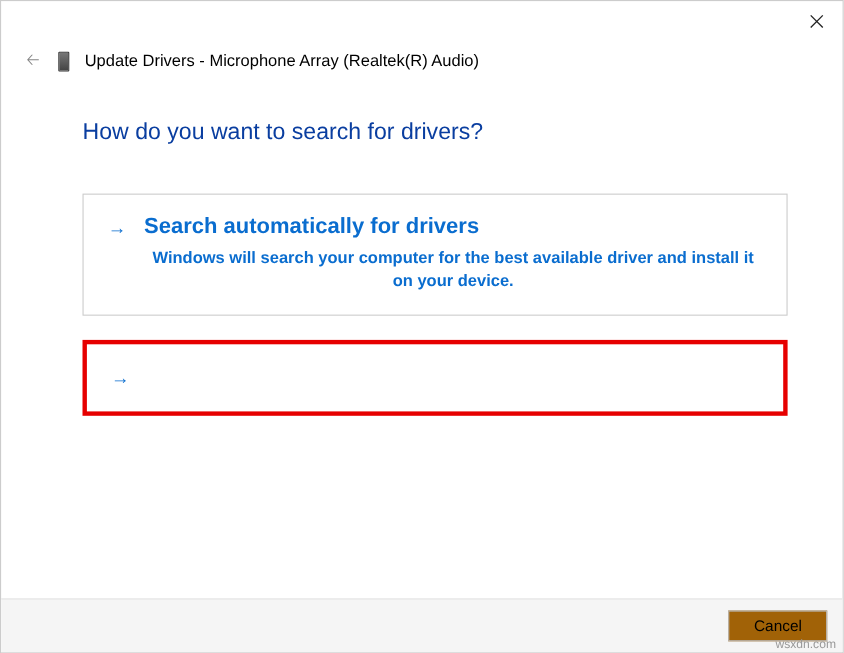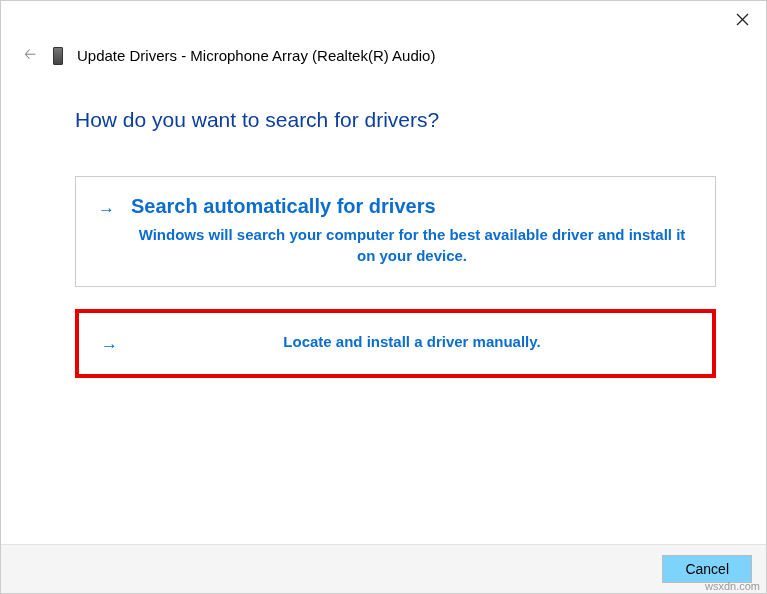--- a/index.html
+++ b/index.html
@@ -103,21 +103,21 @@
       text-align: center;
     }
     .footer {
       border-top: 1px solid #e3e3e3;
       background: #f5f5f5;
       padding: 10px 14px;
       display: flex;
       justify-content: flex-end;
     }
     .cancel-btn {
-      background: #7dd3fc;
+      background: #a16207;
       border: 1px solid #bbb;
       padding: 5px 22px;
       font-size: 14px;
       cursor: pointer;
     }
     .watermark {
       position: absolute;
       bottom: 1px;
       right: 6px;
       font-size: 11px;
@@ -151,21 +151,20 @@
     <div class="arrow">→</div>
     <div class="option-body">
       <div class="option-title">Search automatically for drivers</div>
       <div class="option-desc">Windows will search your computer for the best available driver and install it on your device.</div>
     </div>
   </div>
 
   <div class="option highlighted">
     <div class="arrow">→</div>
     <div class="option-body">
-      <div class="option-desc">Locate and install a driver manually.</div>
     </div>
   </div>
 </div>
 
 <div class="footer">
   <button class="cancel-btn">Cancel</button>
 </div>
 
 <div class="watermark">wsxdn.com</div>
 

